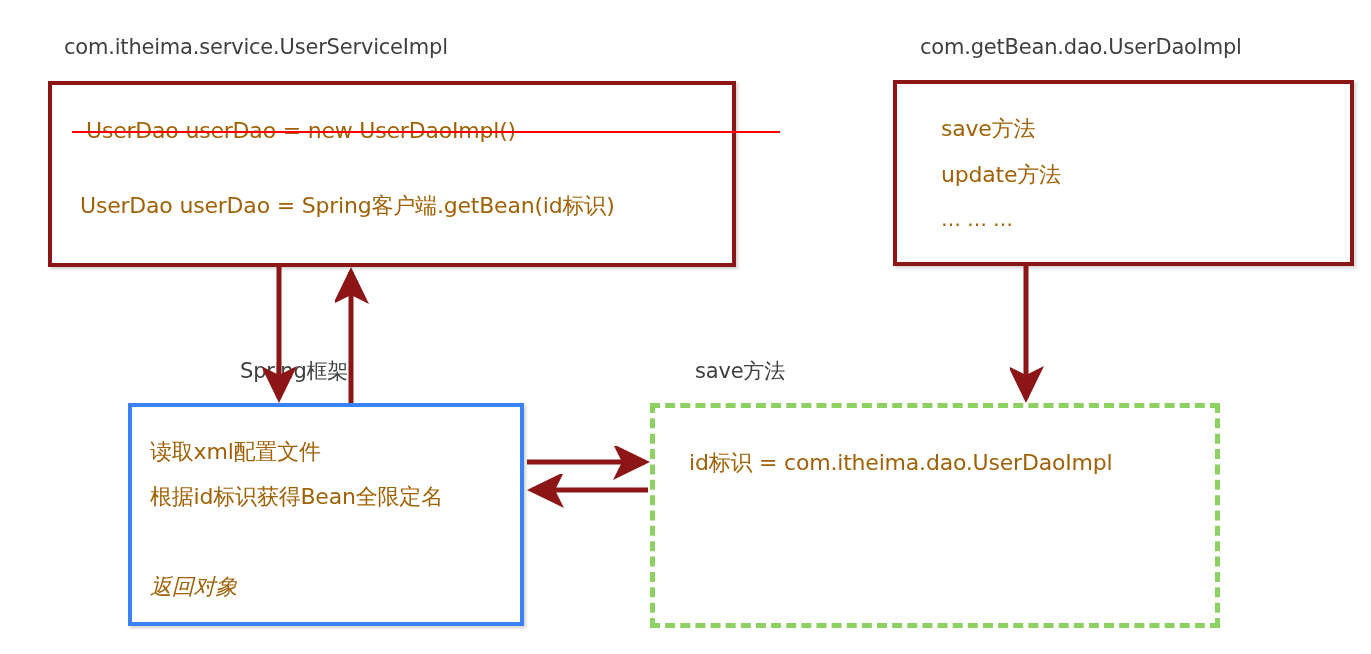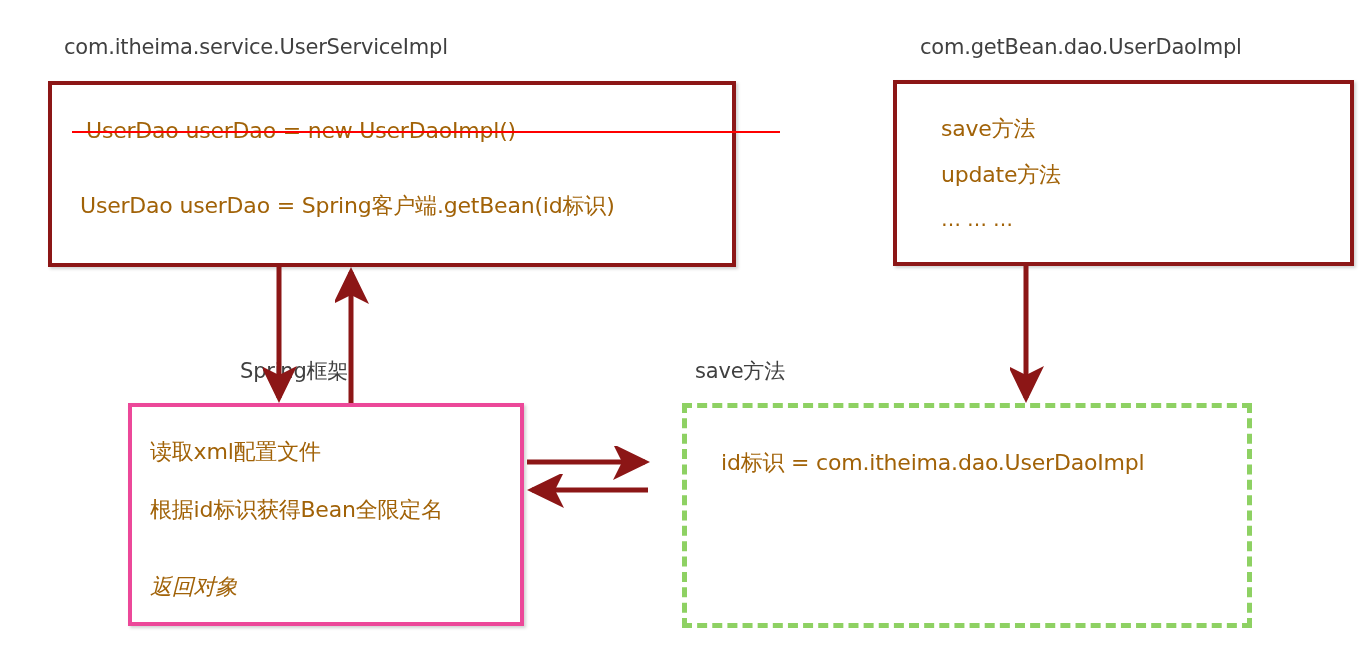--- a/index.html
+++ b/index.html
@@ -32,21 +32,21 @@
   .box {
     position: absolute;
     box-sizing: border-box;
     background: #ffffff;
   }
   .box.dark-red {
     border: 4px solid #8C1616;
     box-shadow: 2px 2px 3px rgba(0,0,0,0.18);
   }
   .box.blue {
-    border: 4px solid #ec4899;
+    border: 4px solid #3b82f6;
     box-shadow: 2px 2px 3px rgba(0,0,0,0.18);
   }
   .box.green-dashed {
     border: 5px dashed #8ED163;
     background: transparent;
   }
 
   .box-line {
     position: absolute;
     font-size: 22px;
@@ -99,25 +99,25 @@
   </div>
 
   <div class="box dark-red" style="left:893px; top:80px; width:461px; height:186px;">
     <div class="box-line" style="left:44px; top:32px;">save方法</div>
     <div class="box-line" style="left:44px; top:78px;">update方法</div>
     <div class="box-line" style="left:44px; top:124px; font-size:20px;">… … …</div>
   </div>
 
   <div class="box blue" style="left:128px; top:403px; width:396px; height:223px;">
     <div class="box-line" style="left:18px; top:32px;">读取xml配置文件</div>
-    <div class="box-line" style="left:18px; top:77px;margin-top:13px;">根据id标识获得Bean全限定名</div>
+    <div class="box-line" style="left:18px; top:77px;">根据id标识获得Bean全限定名</div>
     <div class="box-line" style="left:18px; top:167px;font-style:italic;">返回对象</div>
   </div>
 
-  <div class="box green-dashed" style="left:682px; top:403px; width:570px; height:225px;">
+  <div class="box green-dashed" style="left:650px; top:403px; width:570px; height:225px;">
     <div class="box-line" style="left:34px; top:42px;">id标识 = com.itheima.dao.UserDaoImpl</div>
   </div>
 
   <svg id="arrows" viewBox="0 0 1371 654">
     <defs>
       <marker id="ah-down" markerWidth="10" markerHeight="10" refX="3.2" refY="8.6" orient="0" markerUnits="strokeWidth">
         <path d="M 3.2,9.6 L -0.4,2.2 L 3.2,4.0 L 6.8,2.2 Z" fill="#8C1616"></path>
       </marker>
       <marker id="ah-up" markerWidth="10" markerHeight="10" refX="3.2" refY="1.0" orient="0" markerUnits="strokeWidth">
         <path d="M 3.2,0.0 L 6.8,7.4 L 3.2,5.6 L -0.4,7.4 Z" fill="#8C1616"></path>

